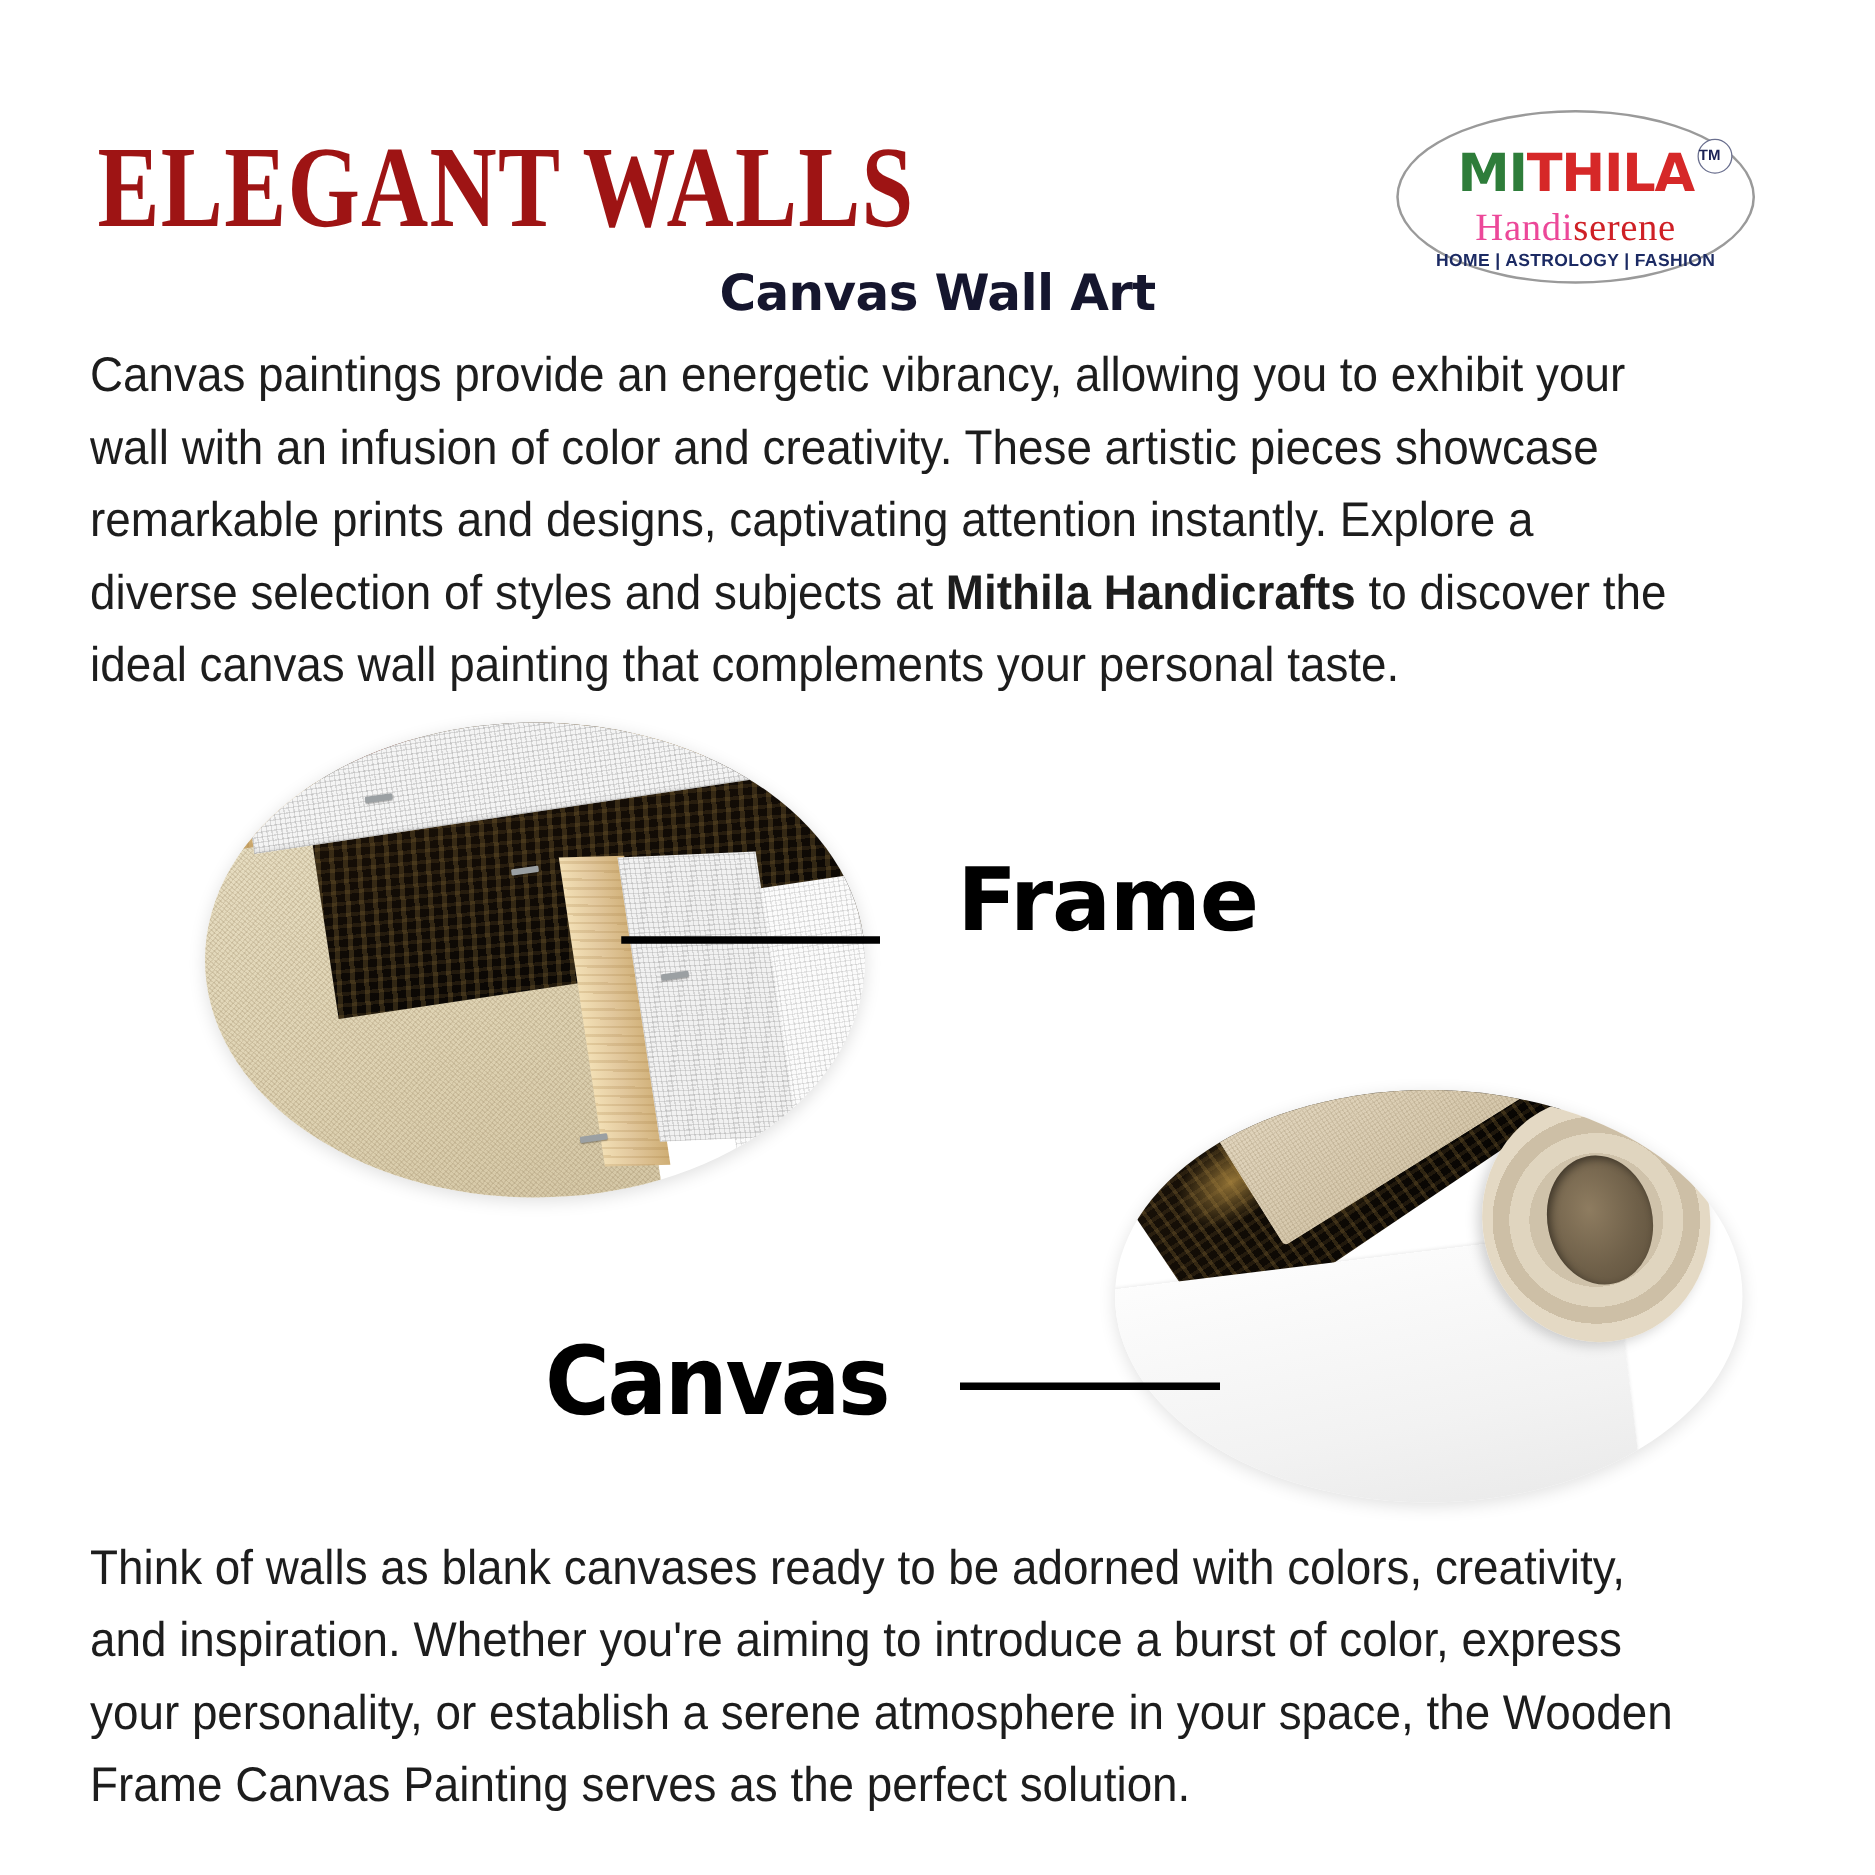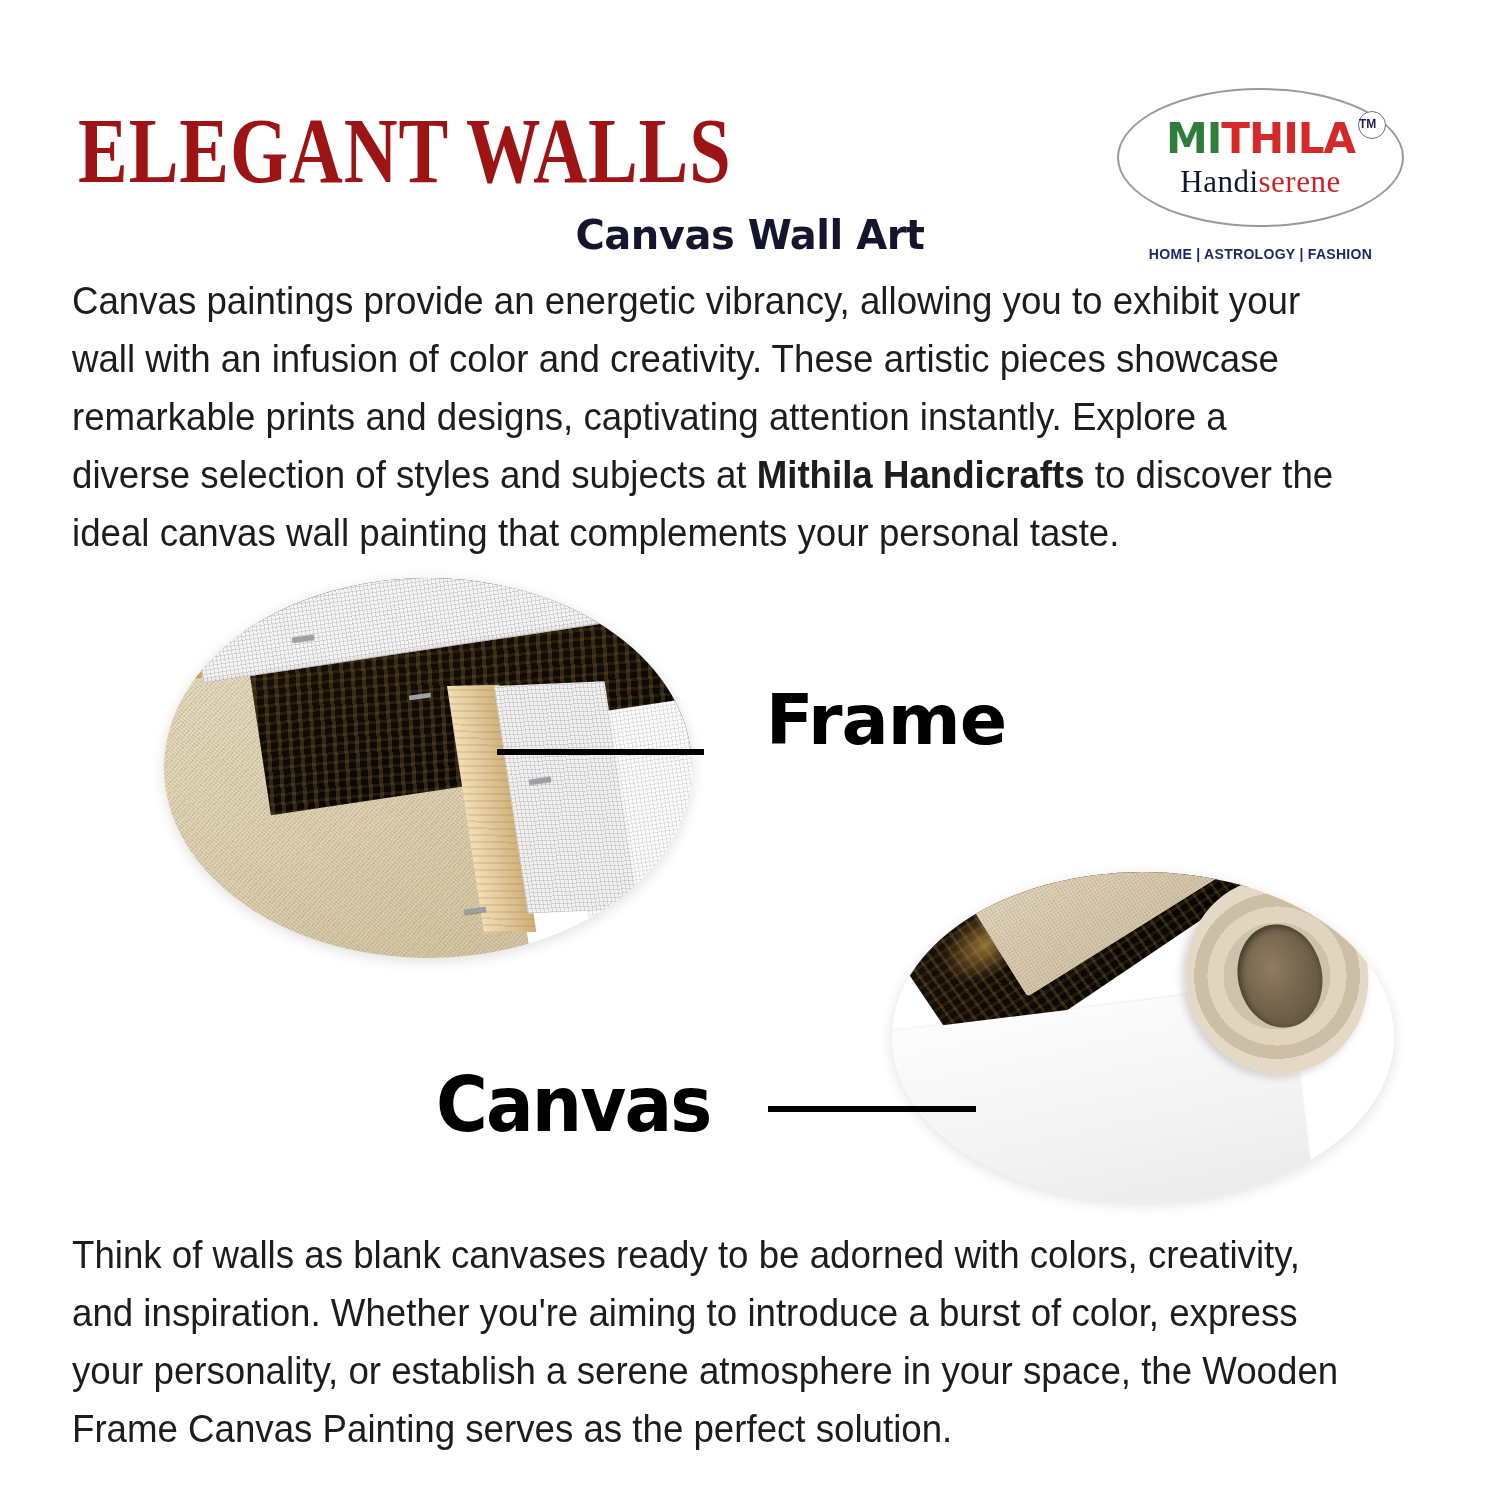--- a/index.html
+++ b/index.html
@@ -79,33 +79,32 @@
   #logo-handicrafts {
     position: absolute;
     left: 0; right: 0;
     top: 78px;
     text-align: center;
     font-family: "Liberation Serif", serif;
     font-size: 31px;
     line-height: 1;
     letter-spacing: 0.5px;
   }
-  .hc-green { color: #0f172a; }
+  .hc-green { color: #ec4899; }
   .hc-red   { color: #cf2026; }
   #logo-tagline {
     position: absolute;
     left: 0; right: 0;
     top: 112px;
     text-align: center;
     font-family: "Liberation Sans", sans-serif;
     font-size: 14px;
     font-weight: bold;
     letter-spacing: 0.3px;
     color: #1b2a63;
-    margin-top: 46px;
   }
 
   
   #subhead {
     position: absolute;
     left: 0; right: 0;
     top: 212px;
     text-align: center;
     font-family: "DejaVu Sans", sans-serif;
     font-weight: bold;

